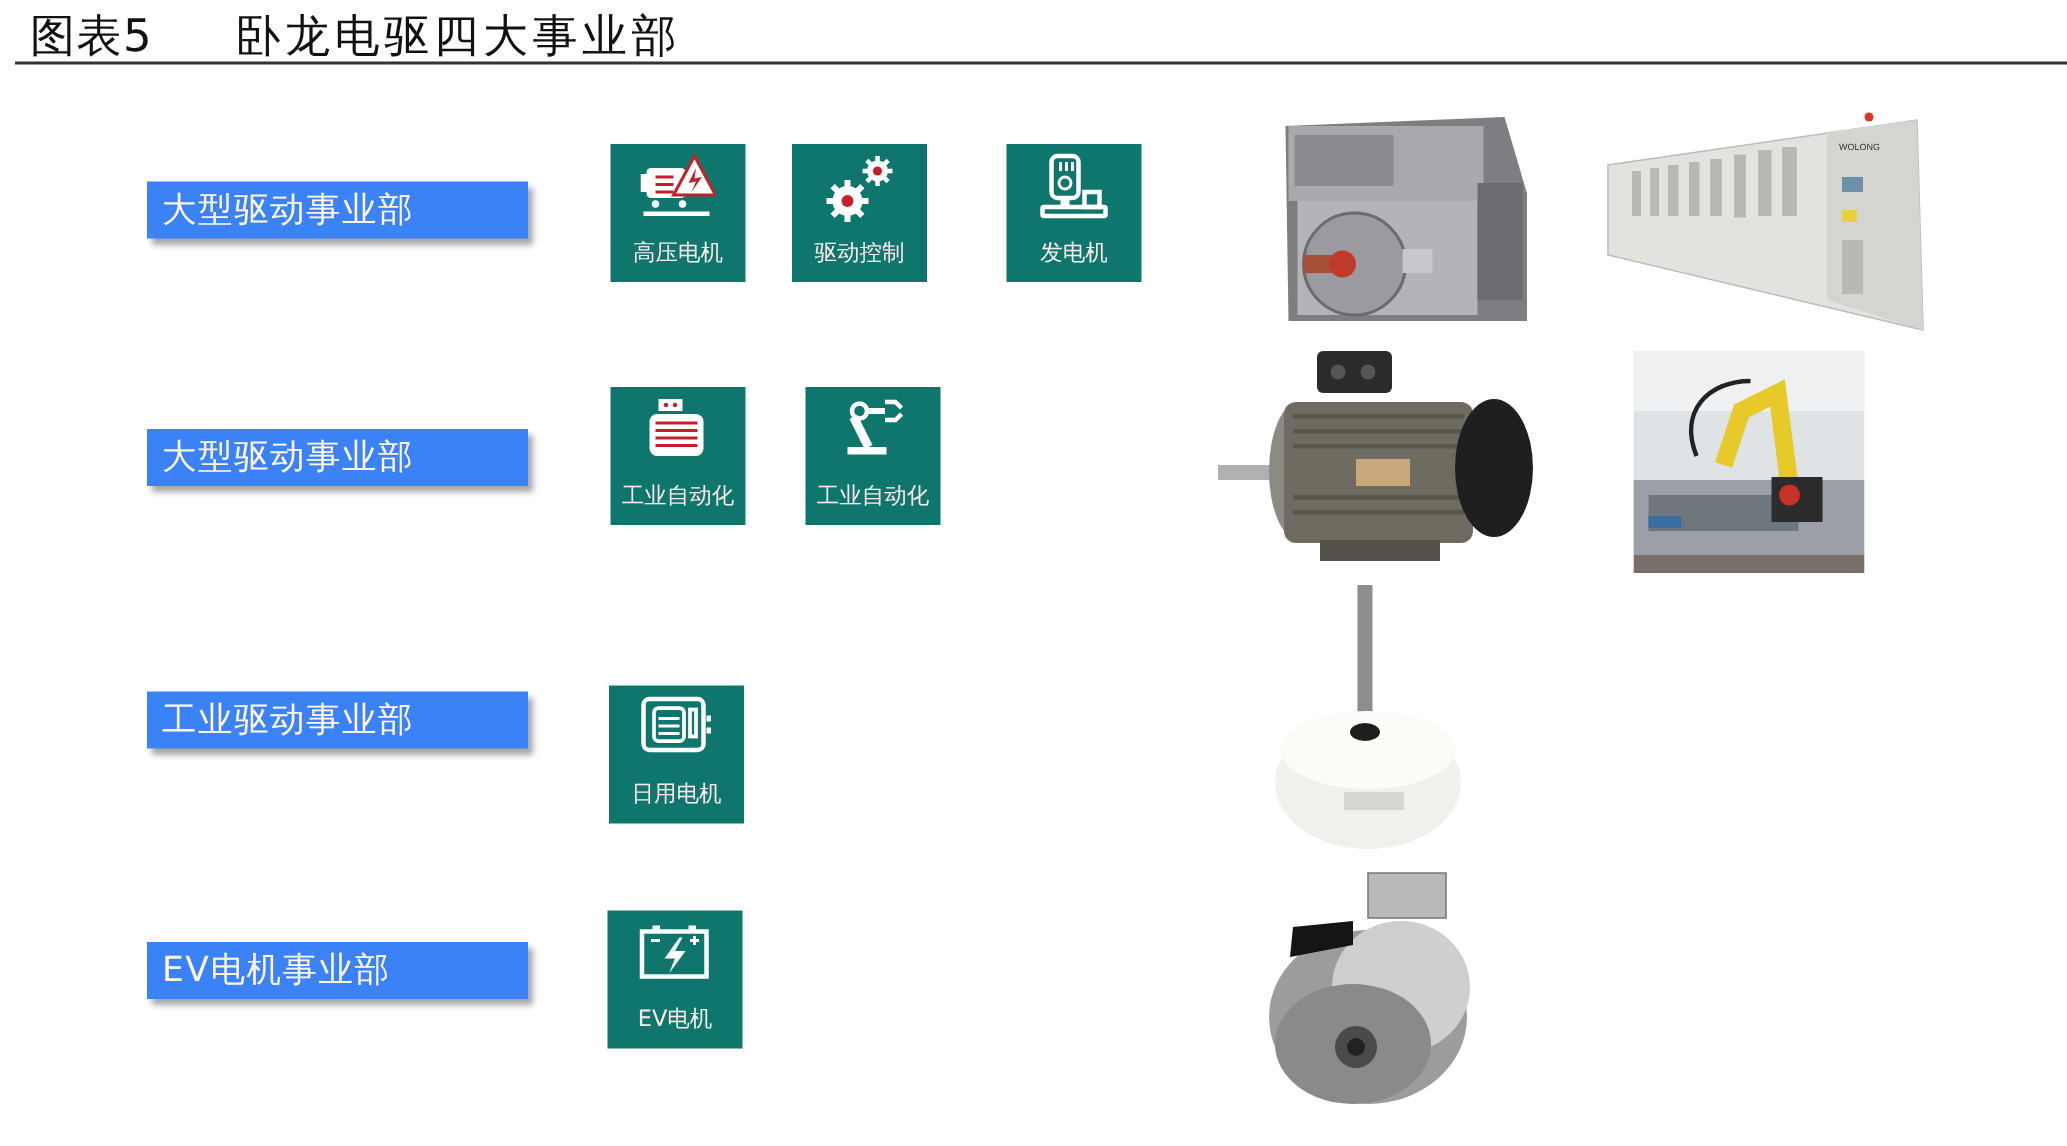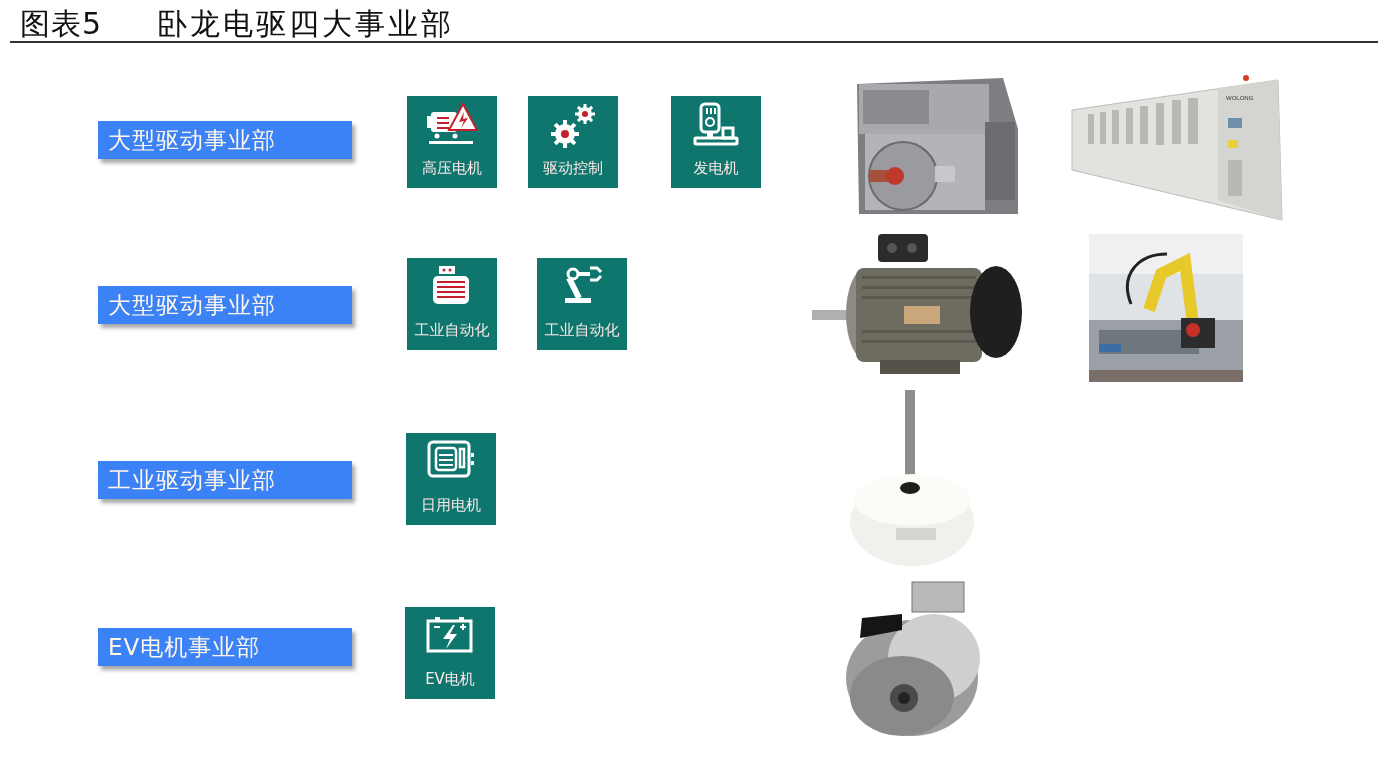--- a/index.html
+++ b/index.html
@@ -99,21 +99,21 @@
   <svg class="ico" viewBox="0 0 50 50">
     <circle cx="16" cy="10" r="5" fill="none" stroke="#fff" stroke-width="3"></circle>
     <rect x="21" y="8" width="12" height="4" fill="#fff"></rect>
     <path d="M33 4 L40 4 L44 8 M33 16 L40 16 L44 12" stroke="#fff" stroke-width="3" fill="none"></path>
     <path d="M12 14 L22 34" stroke="#fff" stroke-width="6"></path>
     <rect x="8" y="34" width="26" height="5" fill="#fff"></rect>
   </svg>
   <div class="lbl">工业自动化</div>
 </div>
 
-<div class="tile" style="left:406px;top:433px">
+<div class="tile" style="left:406px;top:457px">
   <svg class="ico" viewBox="0 0 50 50">
     <rect x="3" y="3" width="40" height="34" rx="4" fill="none" stroke="#fff" stroke-width="3"></rect>
     <rect x="10" y="9" width="20" height="22" rx="3" fill="none" stroke="#fff" stroke-width="2.5"></rect>
     <rect x="13" y="15" width="14" height="2" fill="#fff"></rect>
       <rect x="13" y="20" width="14" height="2" fill="#fff"></rect>
       <rect x="13" y="25" width="14" height="2" fill="#fff"></rect>
     <rect x="34" y="10" width="4" height="18" fill="none" stroke="#fff" stroke-width="2.5"></rect>
     <rect x="45" y="14" width="3" height="4" fill="#fff"></rect>
       <rect x="45" y="22" width="3" height="4" fill="#fff"></rect>
   </svg>

